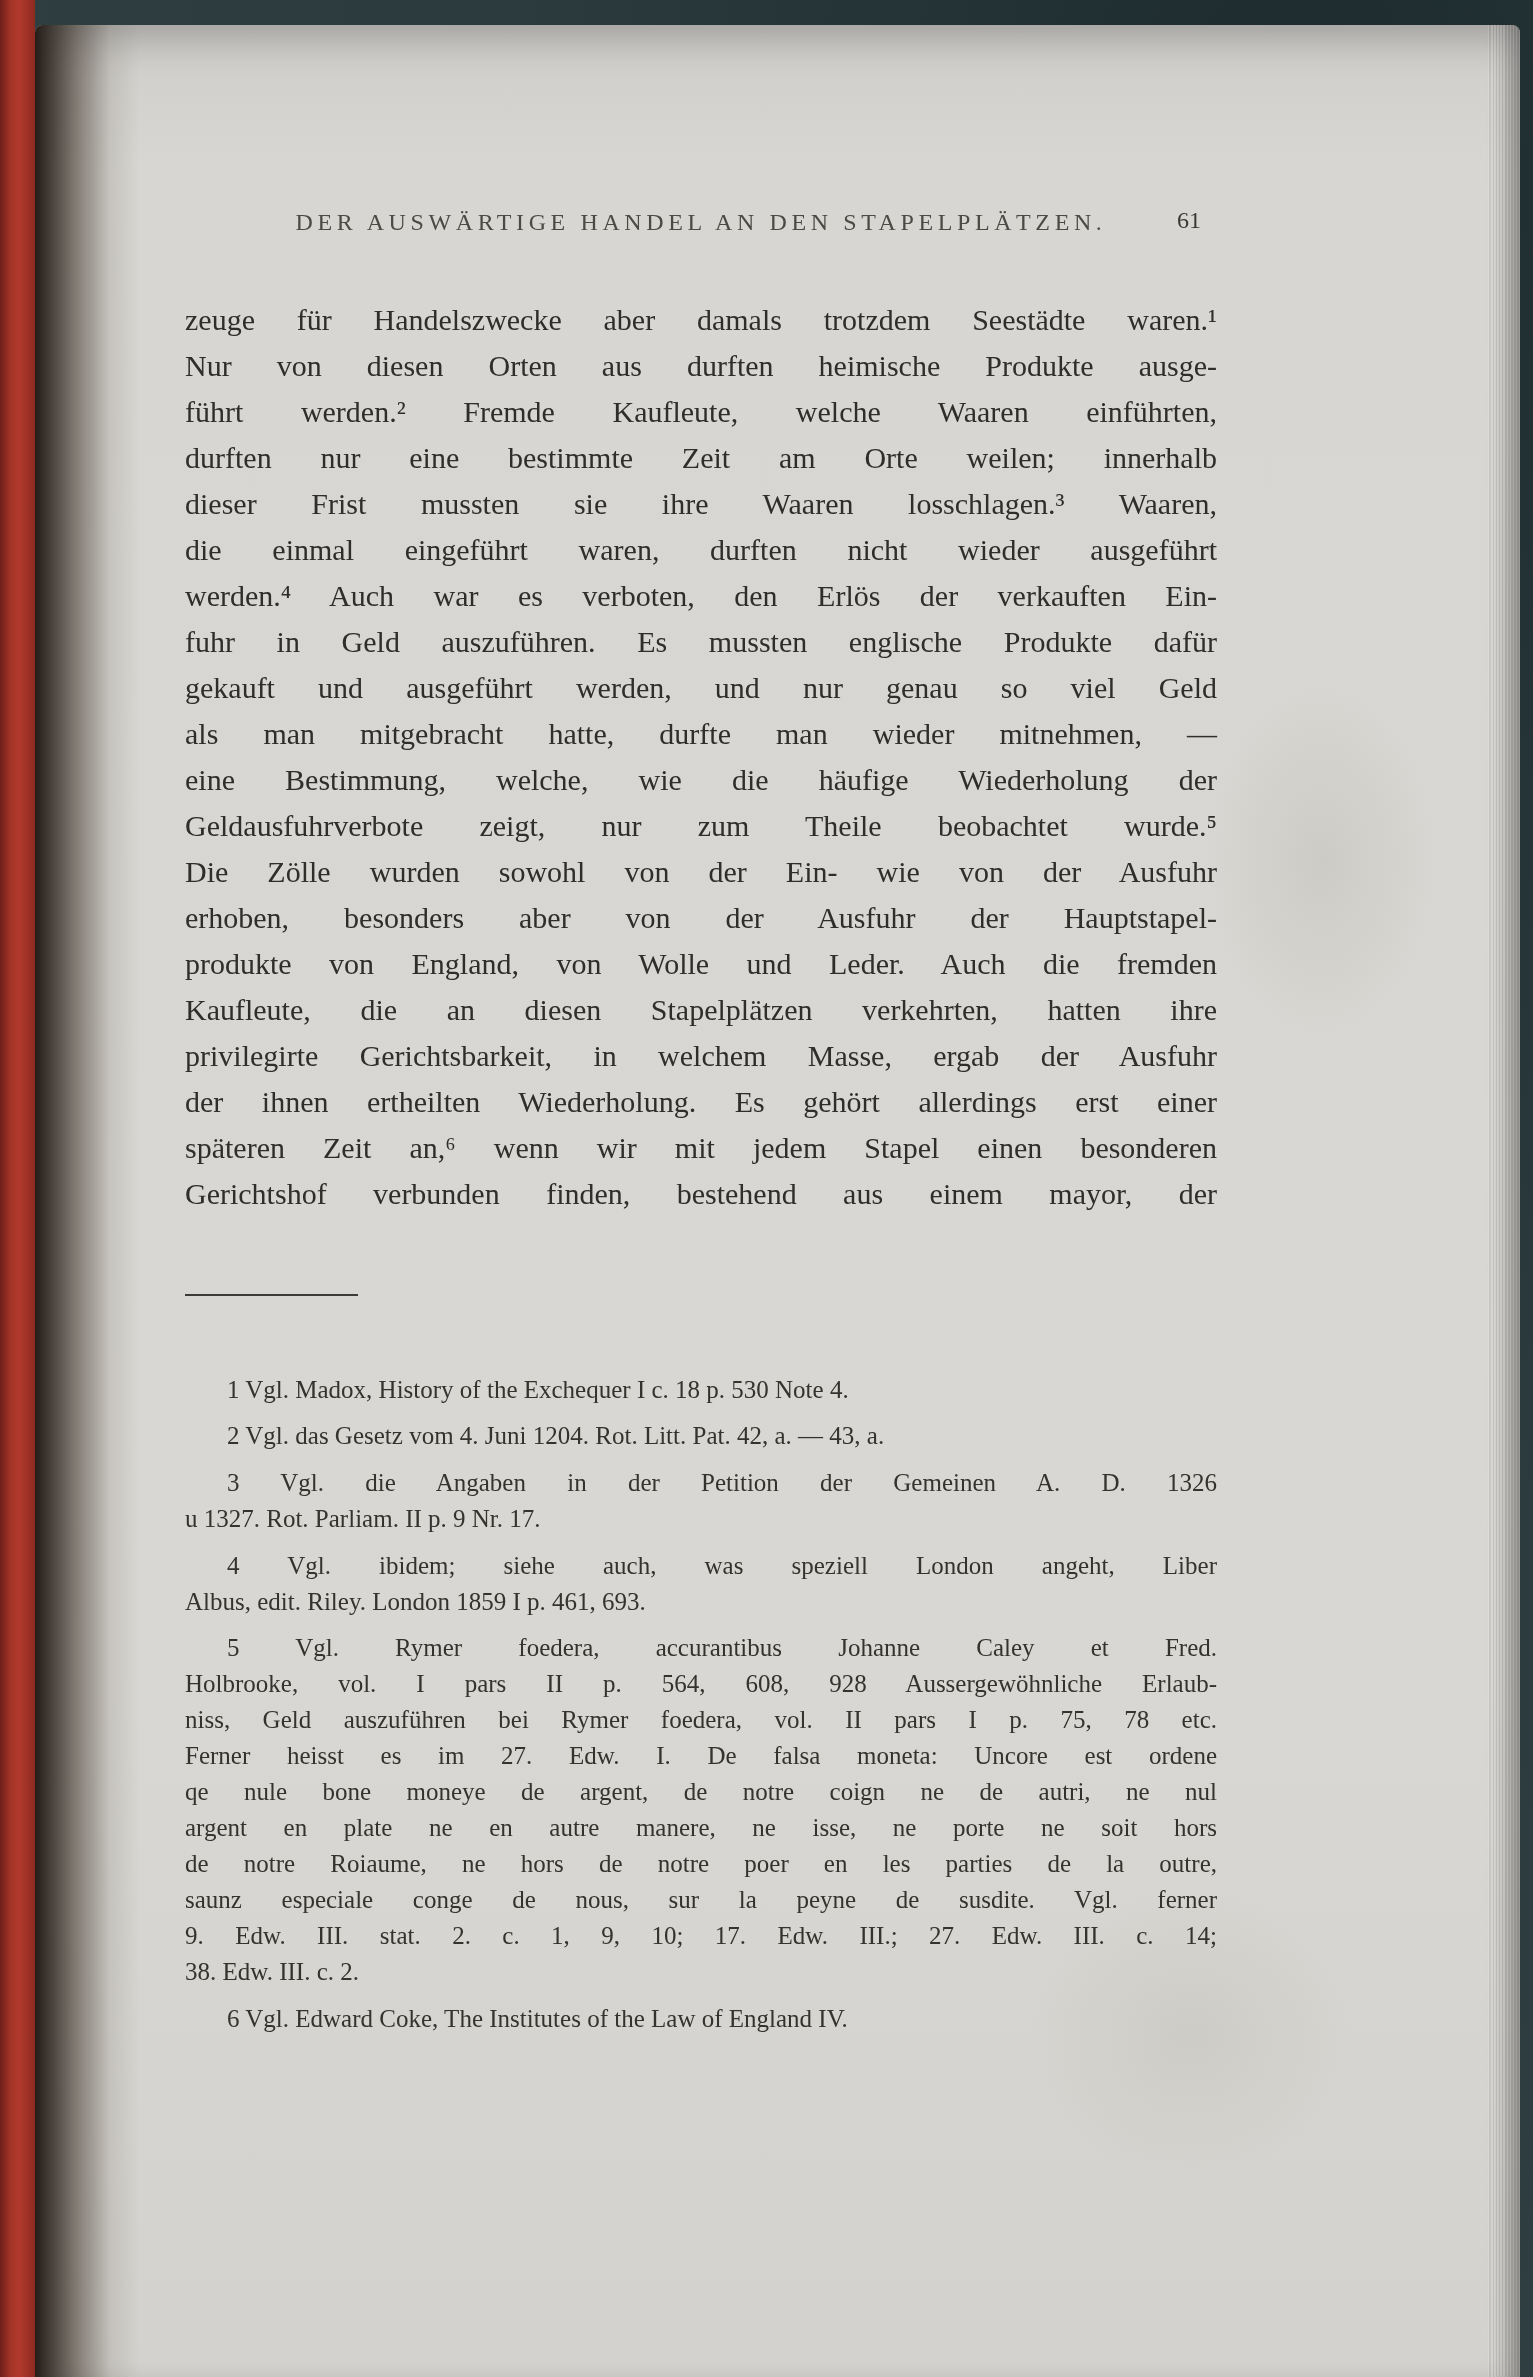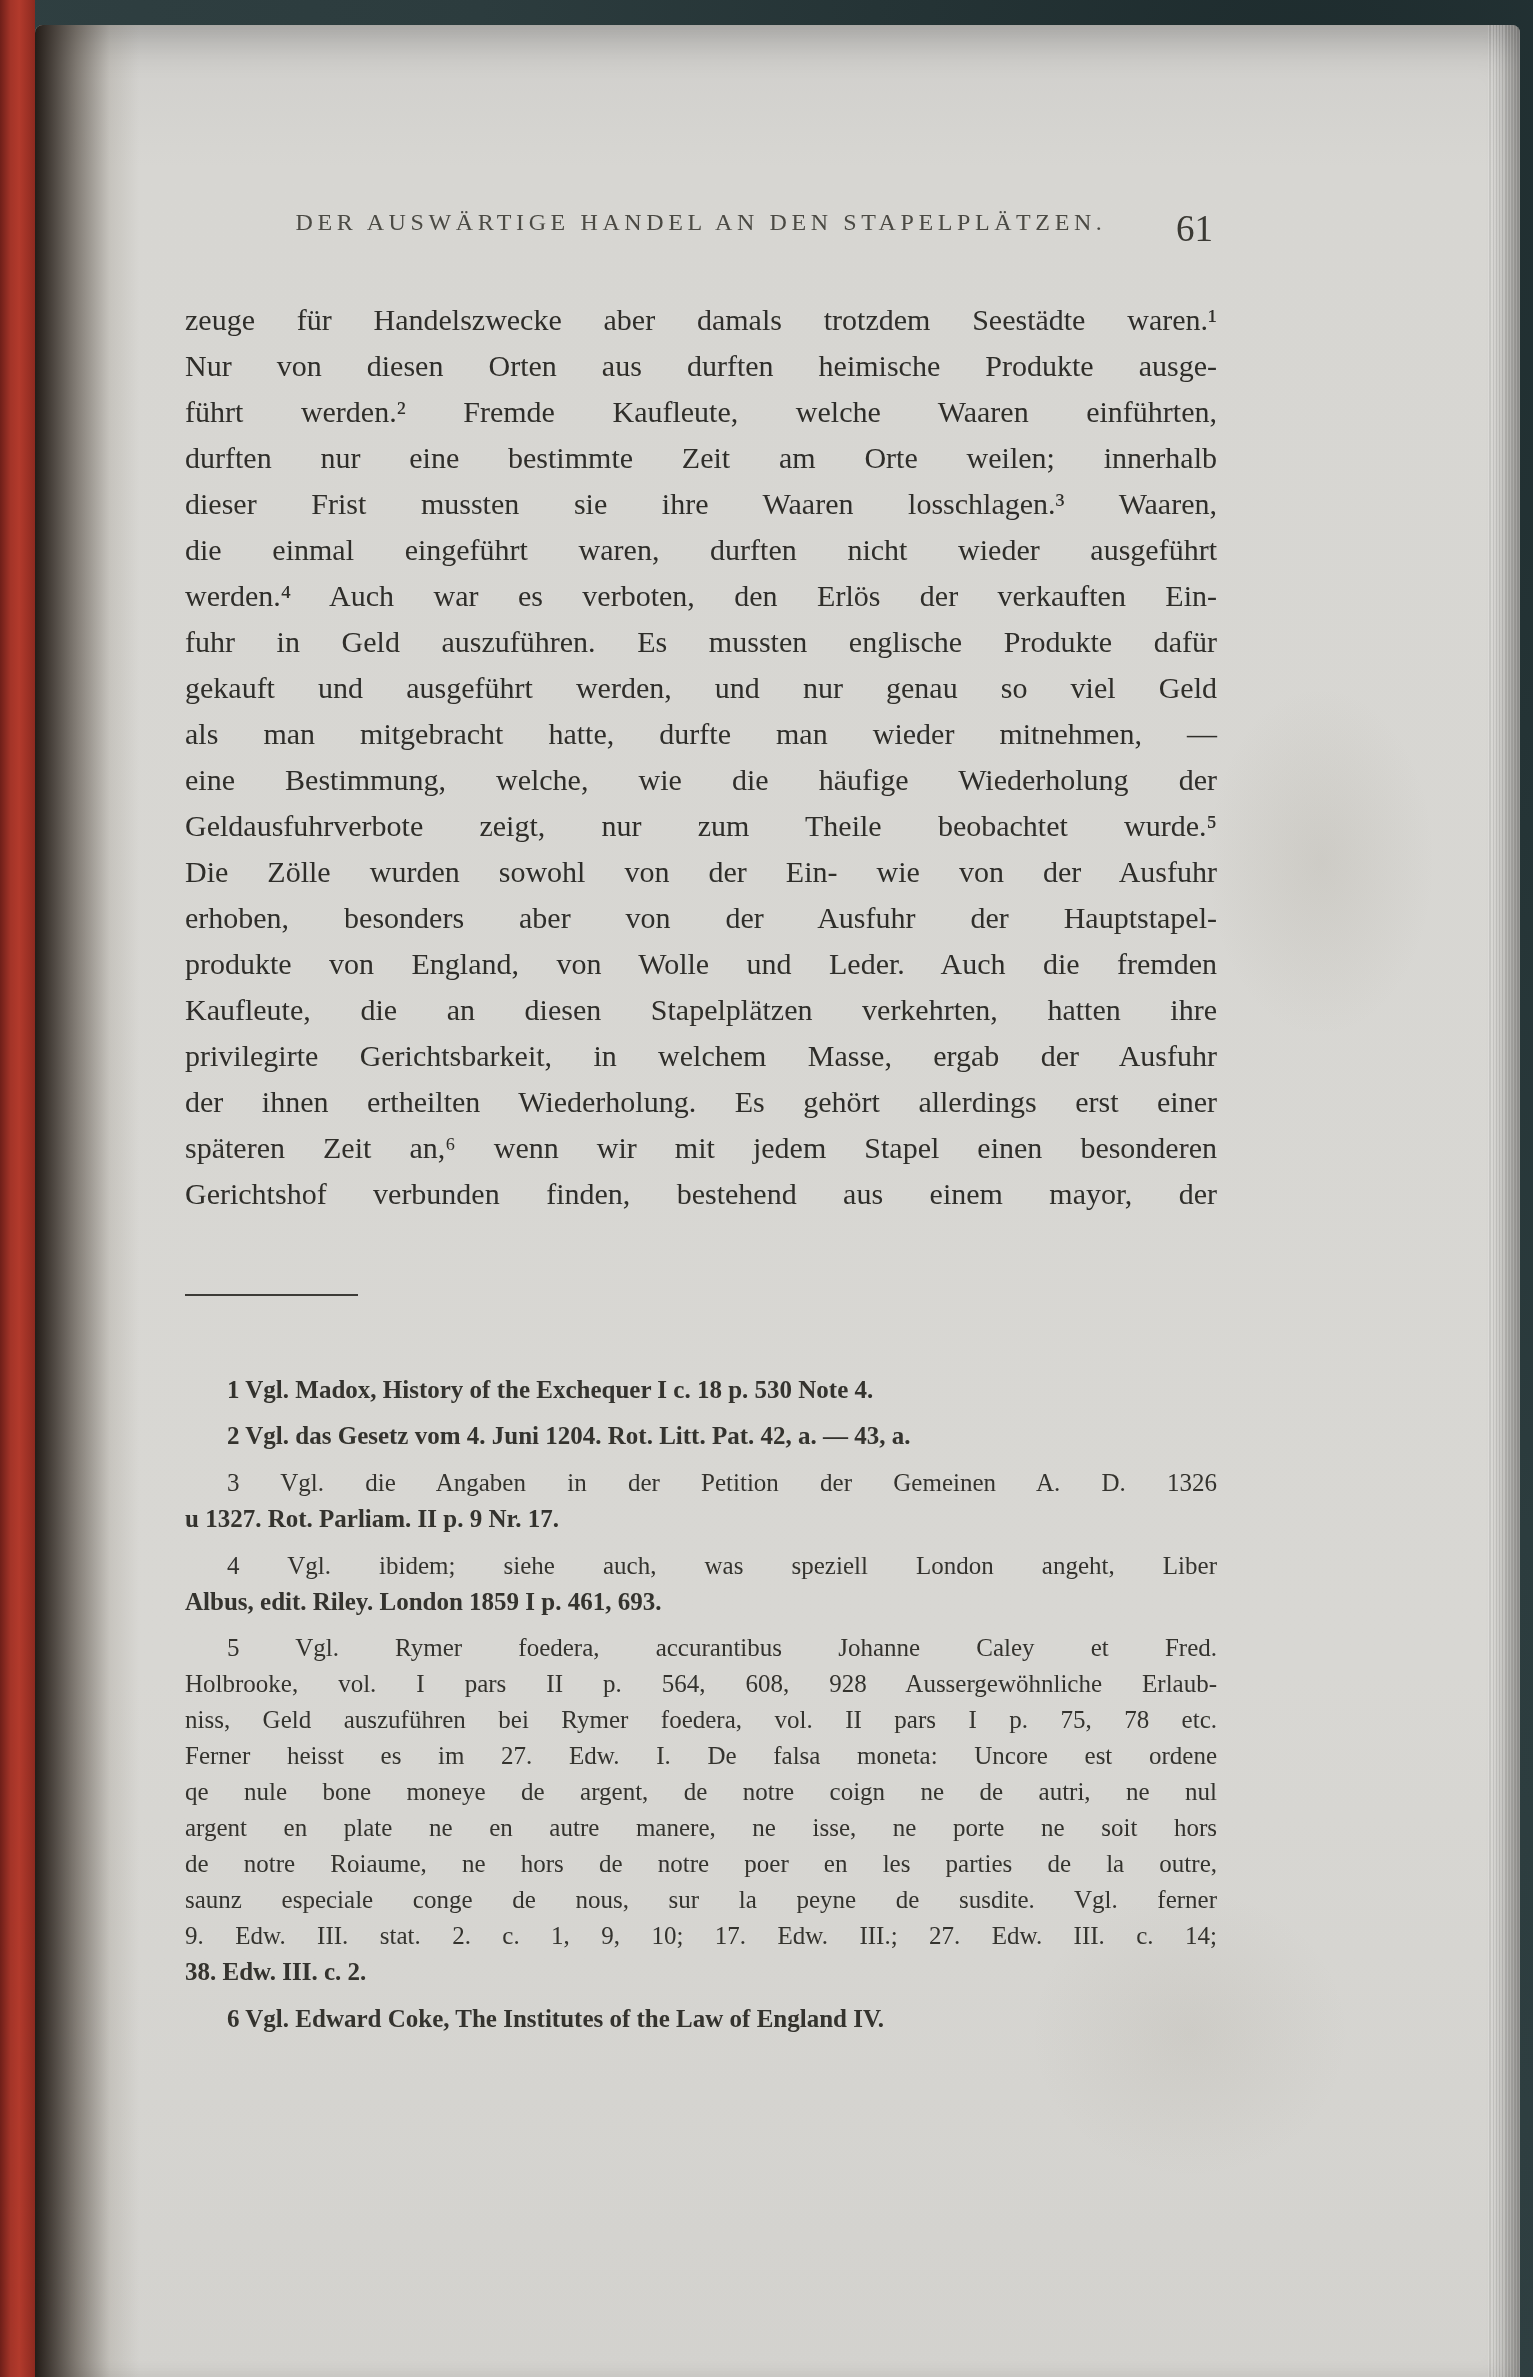--- a/index.html
+++ b/index.html
@@ -62,22 +62,22 @@
   .running-title {
     position: absolute;
     left: 0; right: 0;
     text-align: center;
     font-size: 24px;
     letter-spacing: 4.6px;
     color: #4b4a44;
   }
   .page-number {
     position: absolute;
-    right: 4px; top: -1.5px;
-    font-size: 37px;
+    right: 16px; top: -1.5px;
+    font-size: 24px;
     color: #3b3a34;
   }
   .body-text {
     position: absolute;
     top: 272px; left: 150px;
     width: 1032px;
     font-size: 30px;
     line-height: 46px;
     color: #2f2e2a;
   }
@@ -99,21 +99,21 @@
     font-size: 25px;
     line-height: 36px;
     color: #34332e;
   }
   .footnote { margin-bottom: 10.7px; }
   .fn-line {
     text-align: justify;
     text-align-last: justify;
   }
   .fn-line:first-child { text-indent: 42px; }
-  .fn-line:last-child { text-align-last: left; font-weight: bold; }
+  .fn-line:last-child { text-align-last: left; }
 </style>
 </head>
 <body>
 
 <div class="spine"></div>
 
 <div class="page">
   <div class="gutter"></div>
   <div class="page-edge"></div>
   <div class="stain-a"></div>

